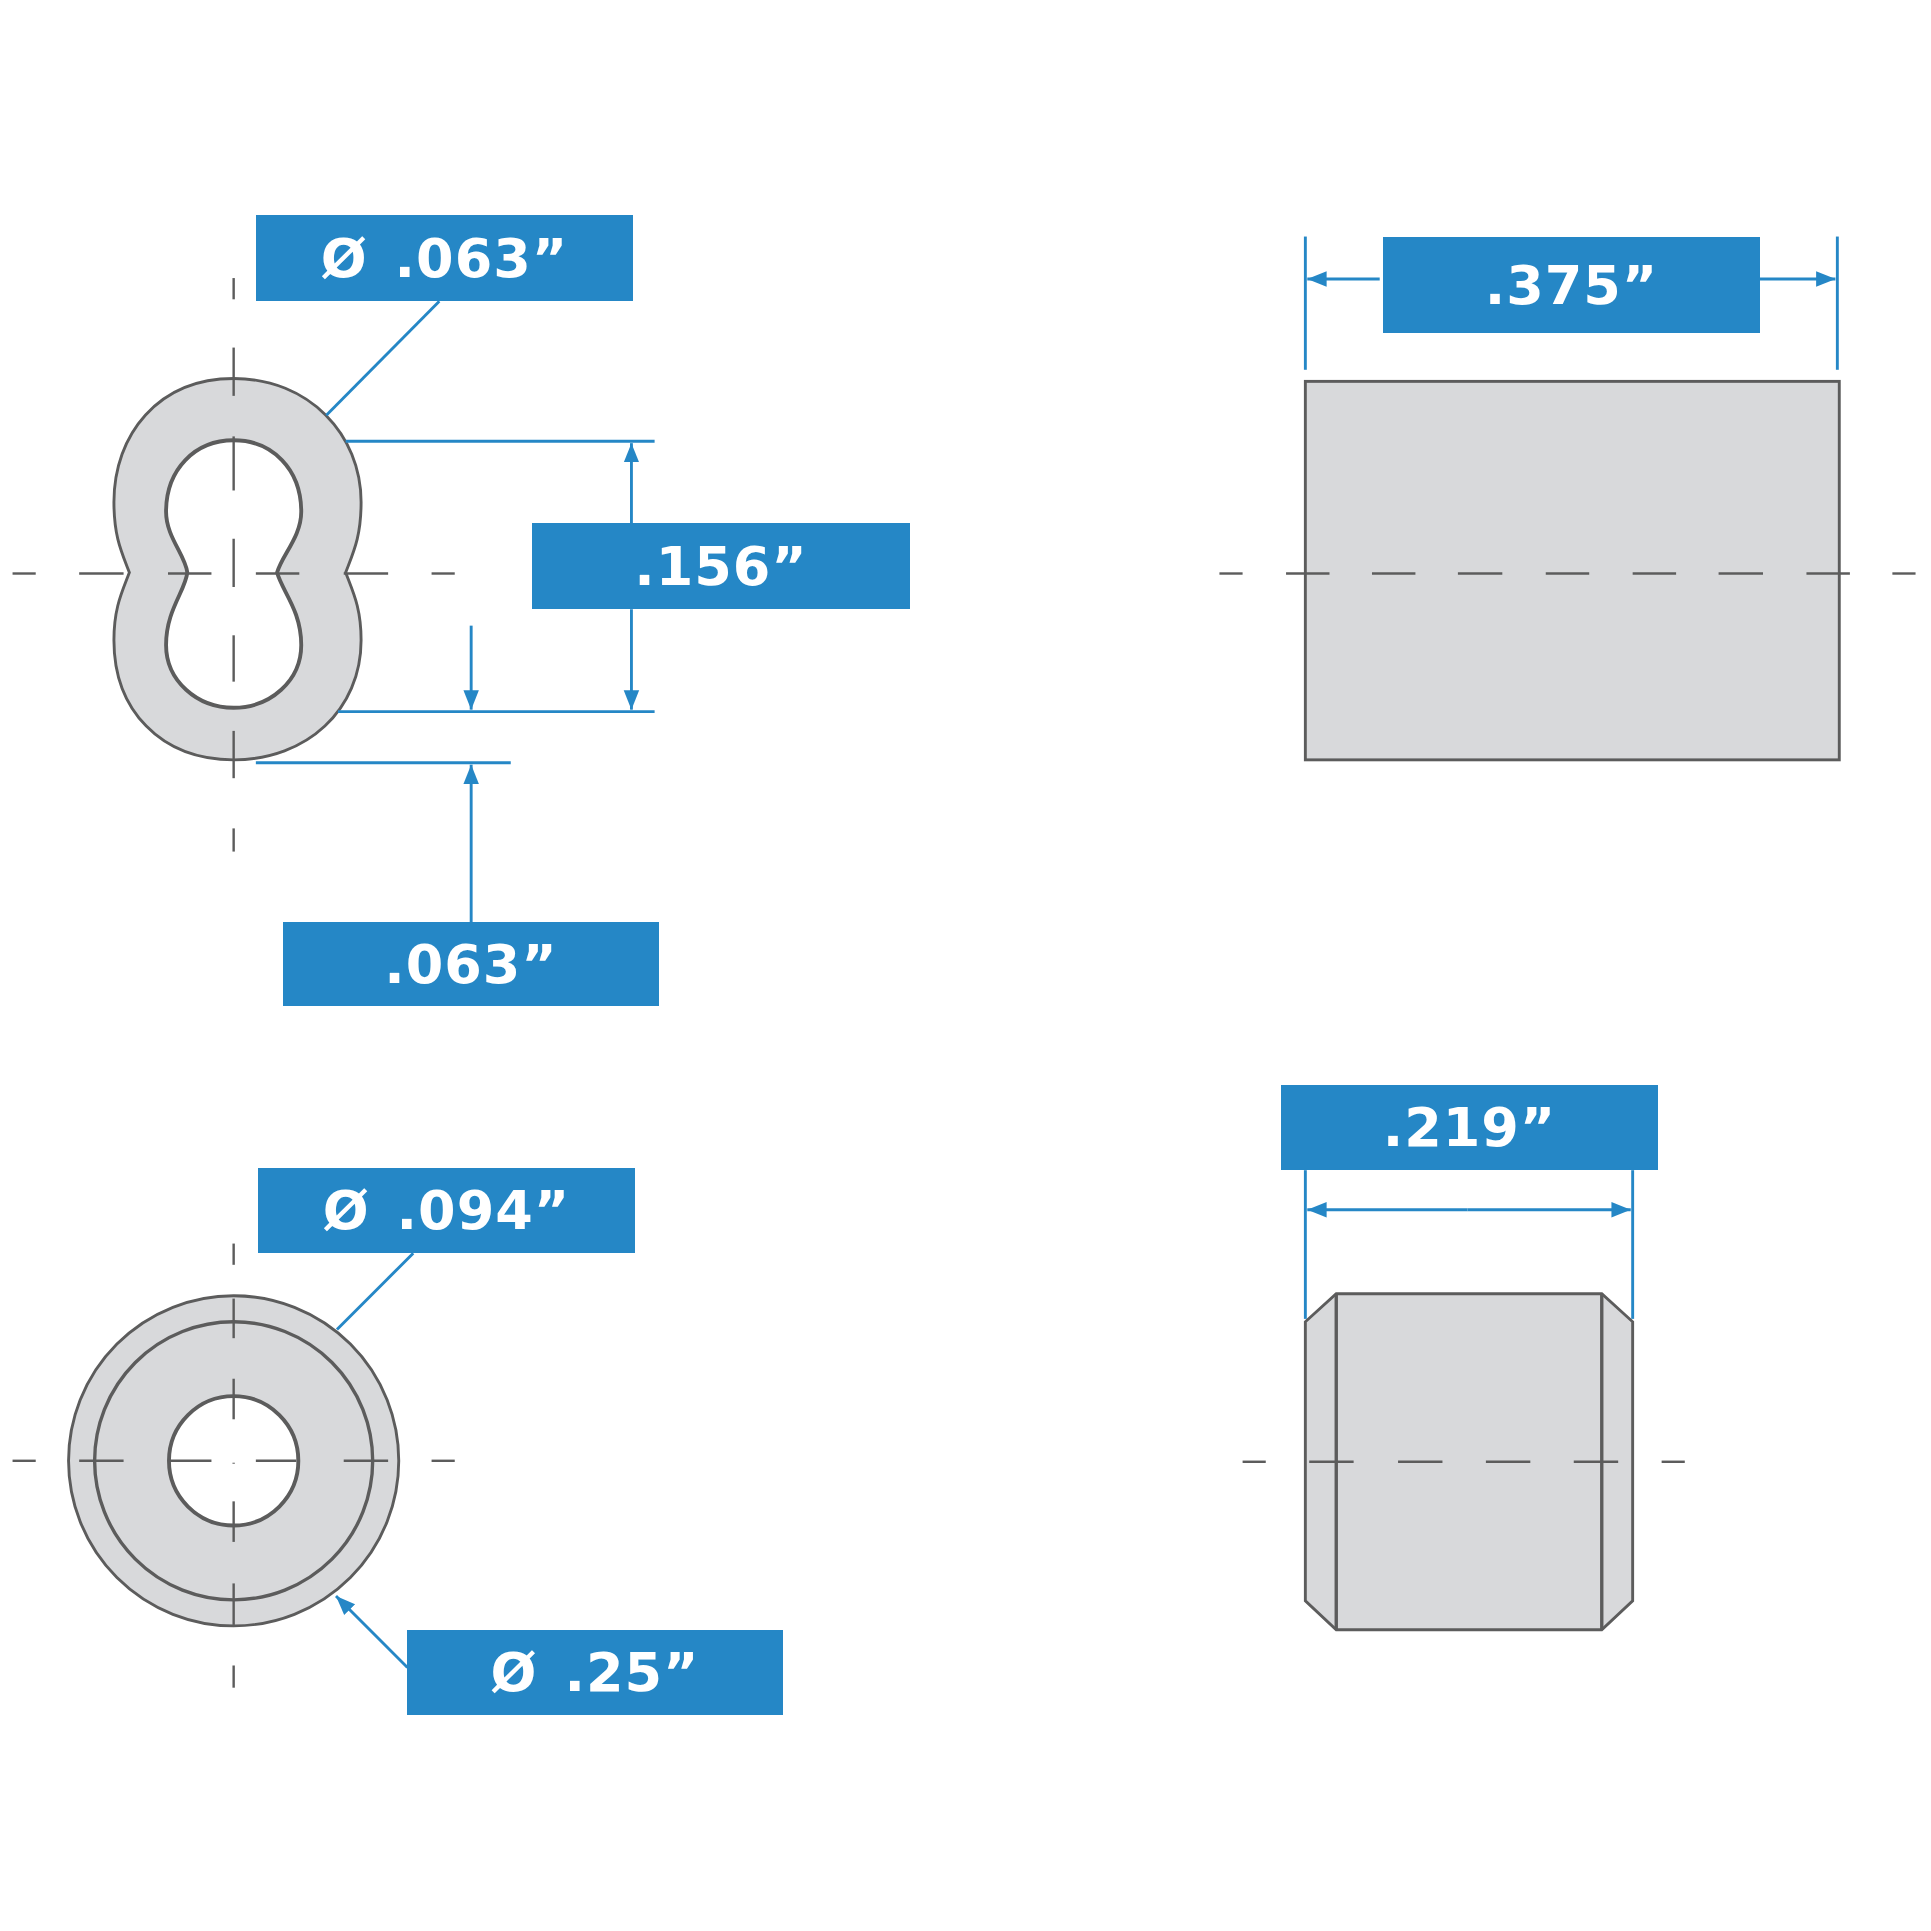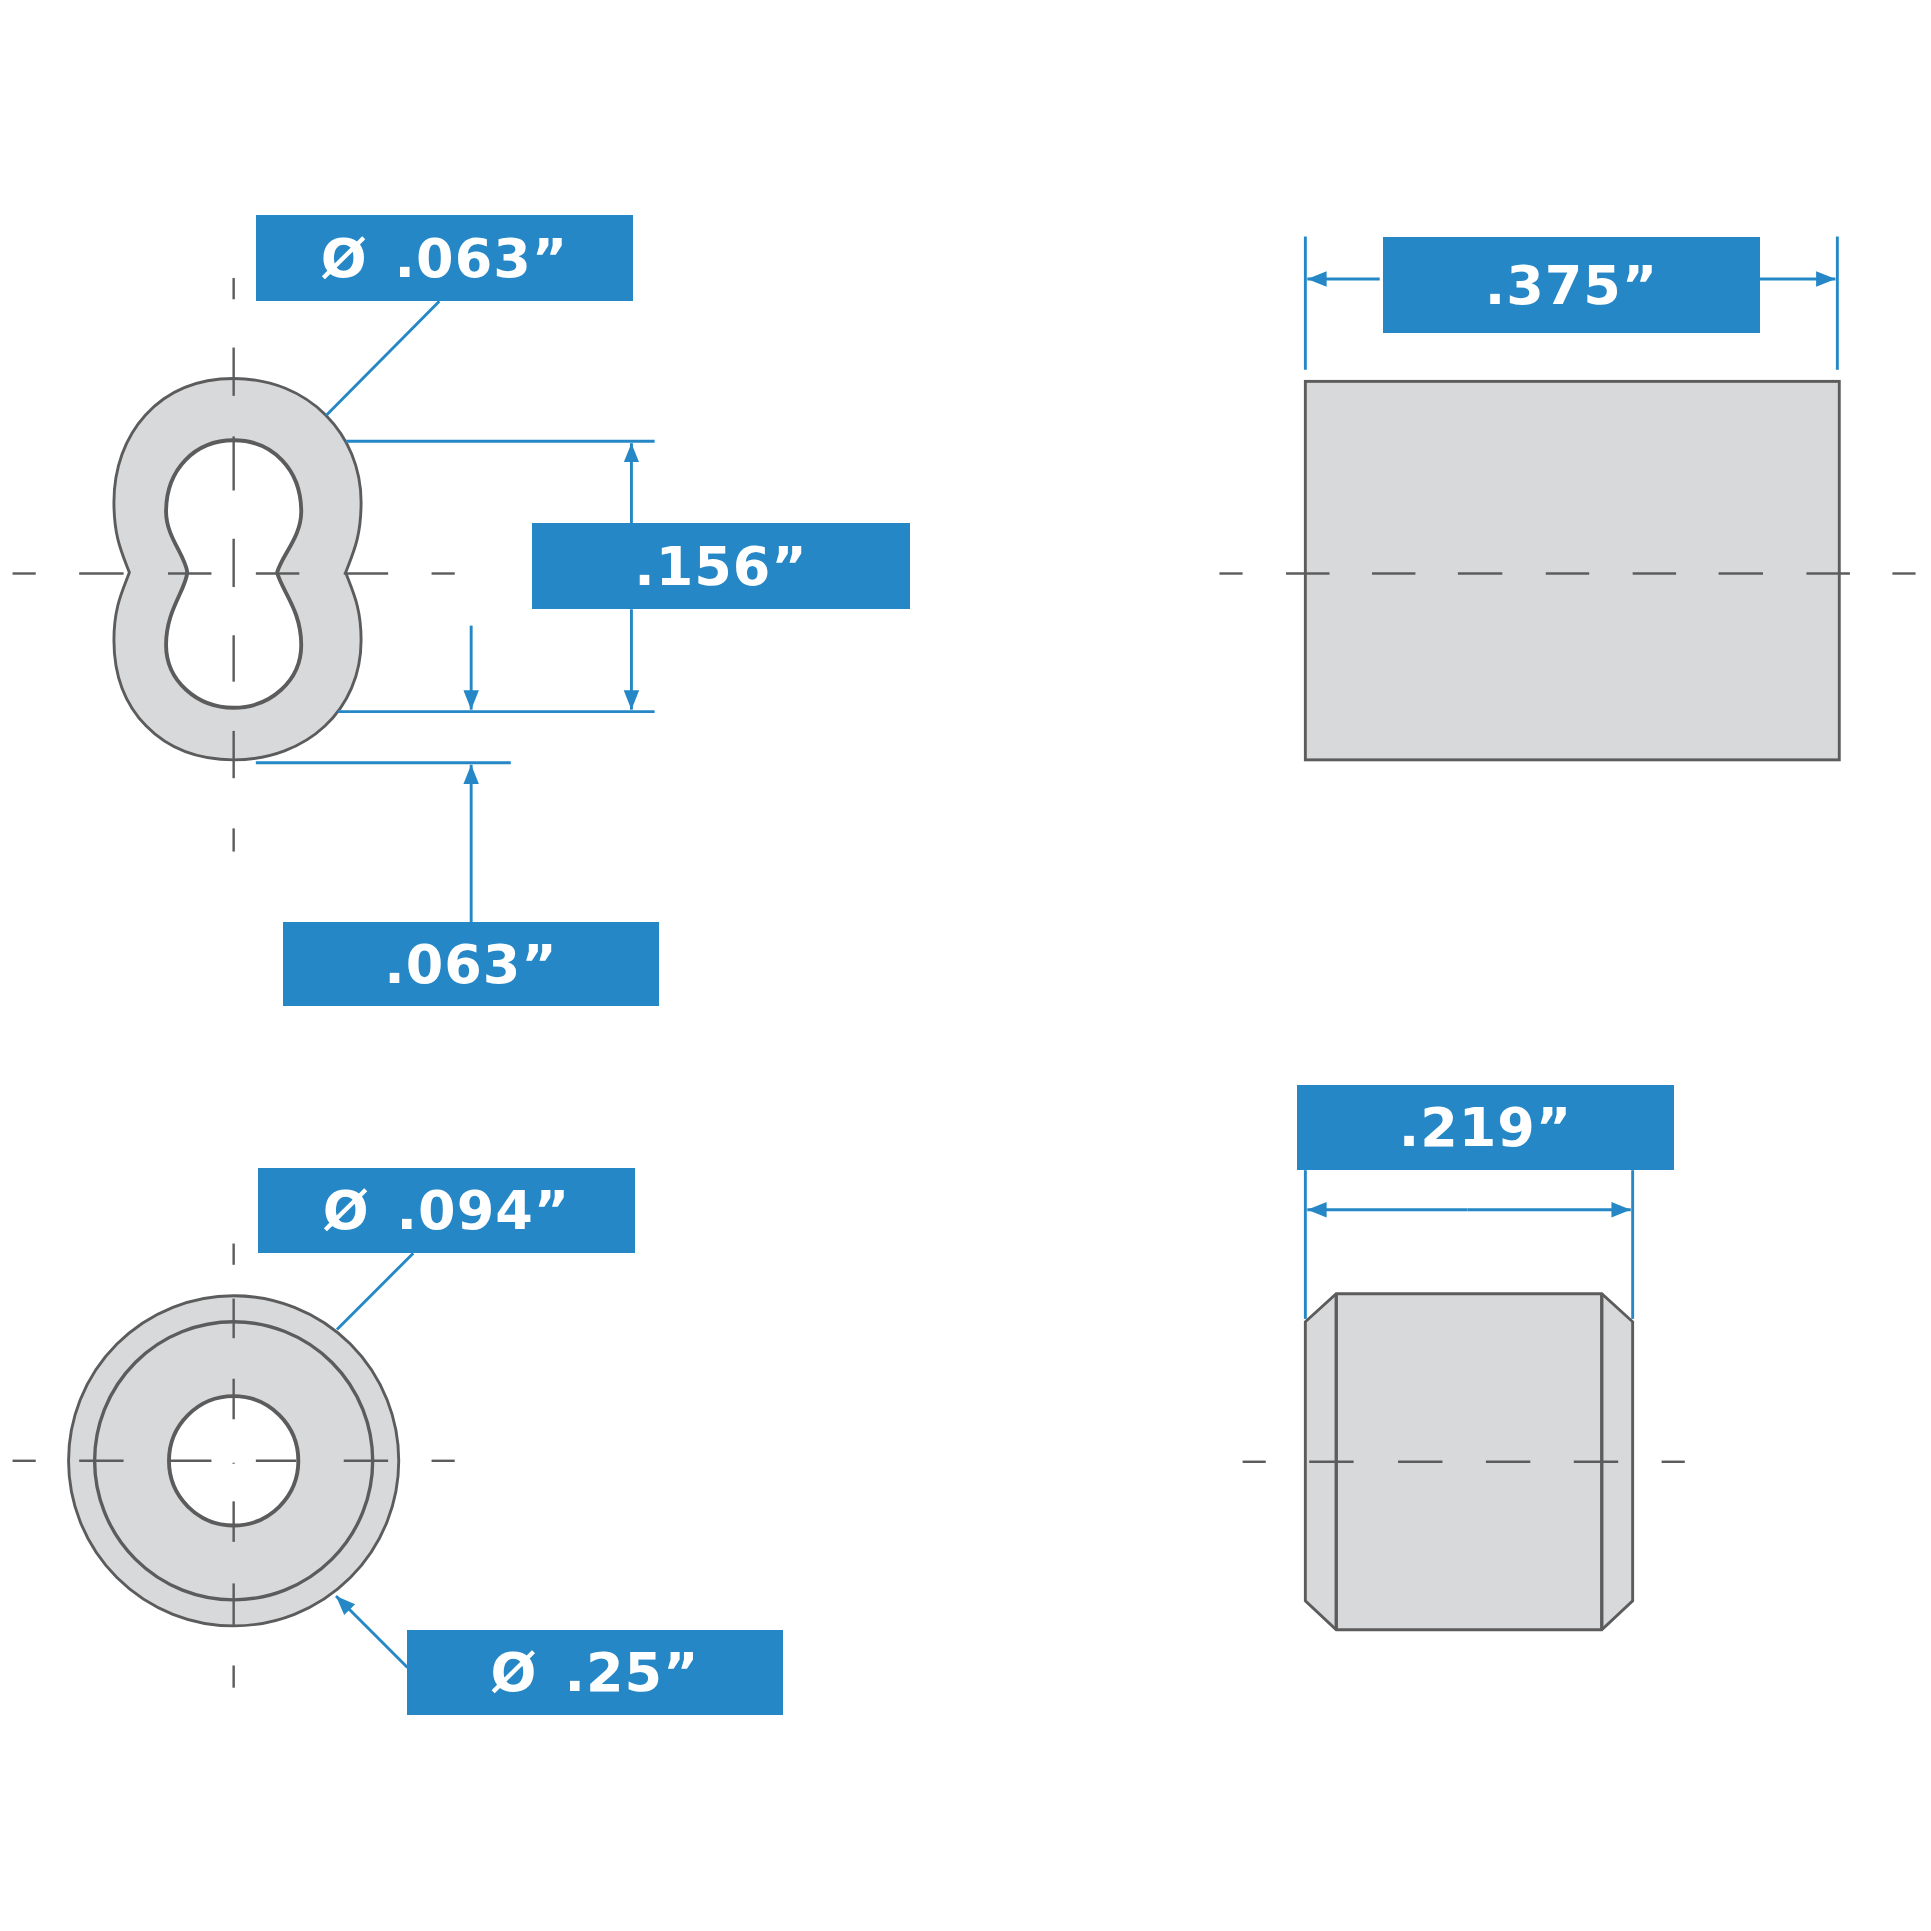--- a/index.html
+++ b/index.html
@@ -158,16 +158,16 @@
 <div class="label-box" style="left:258px; top:1168px; width:377px; height:85px;">
   <span class="sym">Ø</span>
   <span>.094”</span>
 </div>
 
 <div class="label-box" style="left:407px; top:1630px; width:376px; height:85px;">
   <span class="sym">Ø</span>
   <span>.25”</span>
 </div>
 
-<div class="label-box" style="left:1281px; top:1085px; width:377px; height:85px;margin-left:16px;">
+<div class="label-box" style="left:1281px; top:1085px; width:377px; height:85px;">
   <span>.219”</span>
 </div>
 
 
 </body></html>

